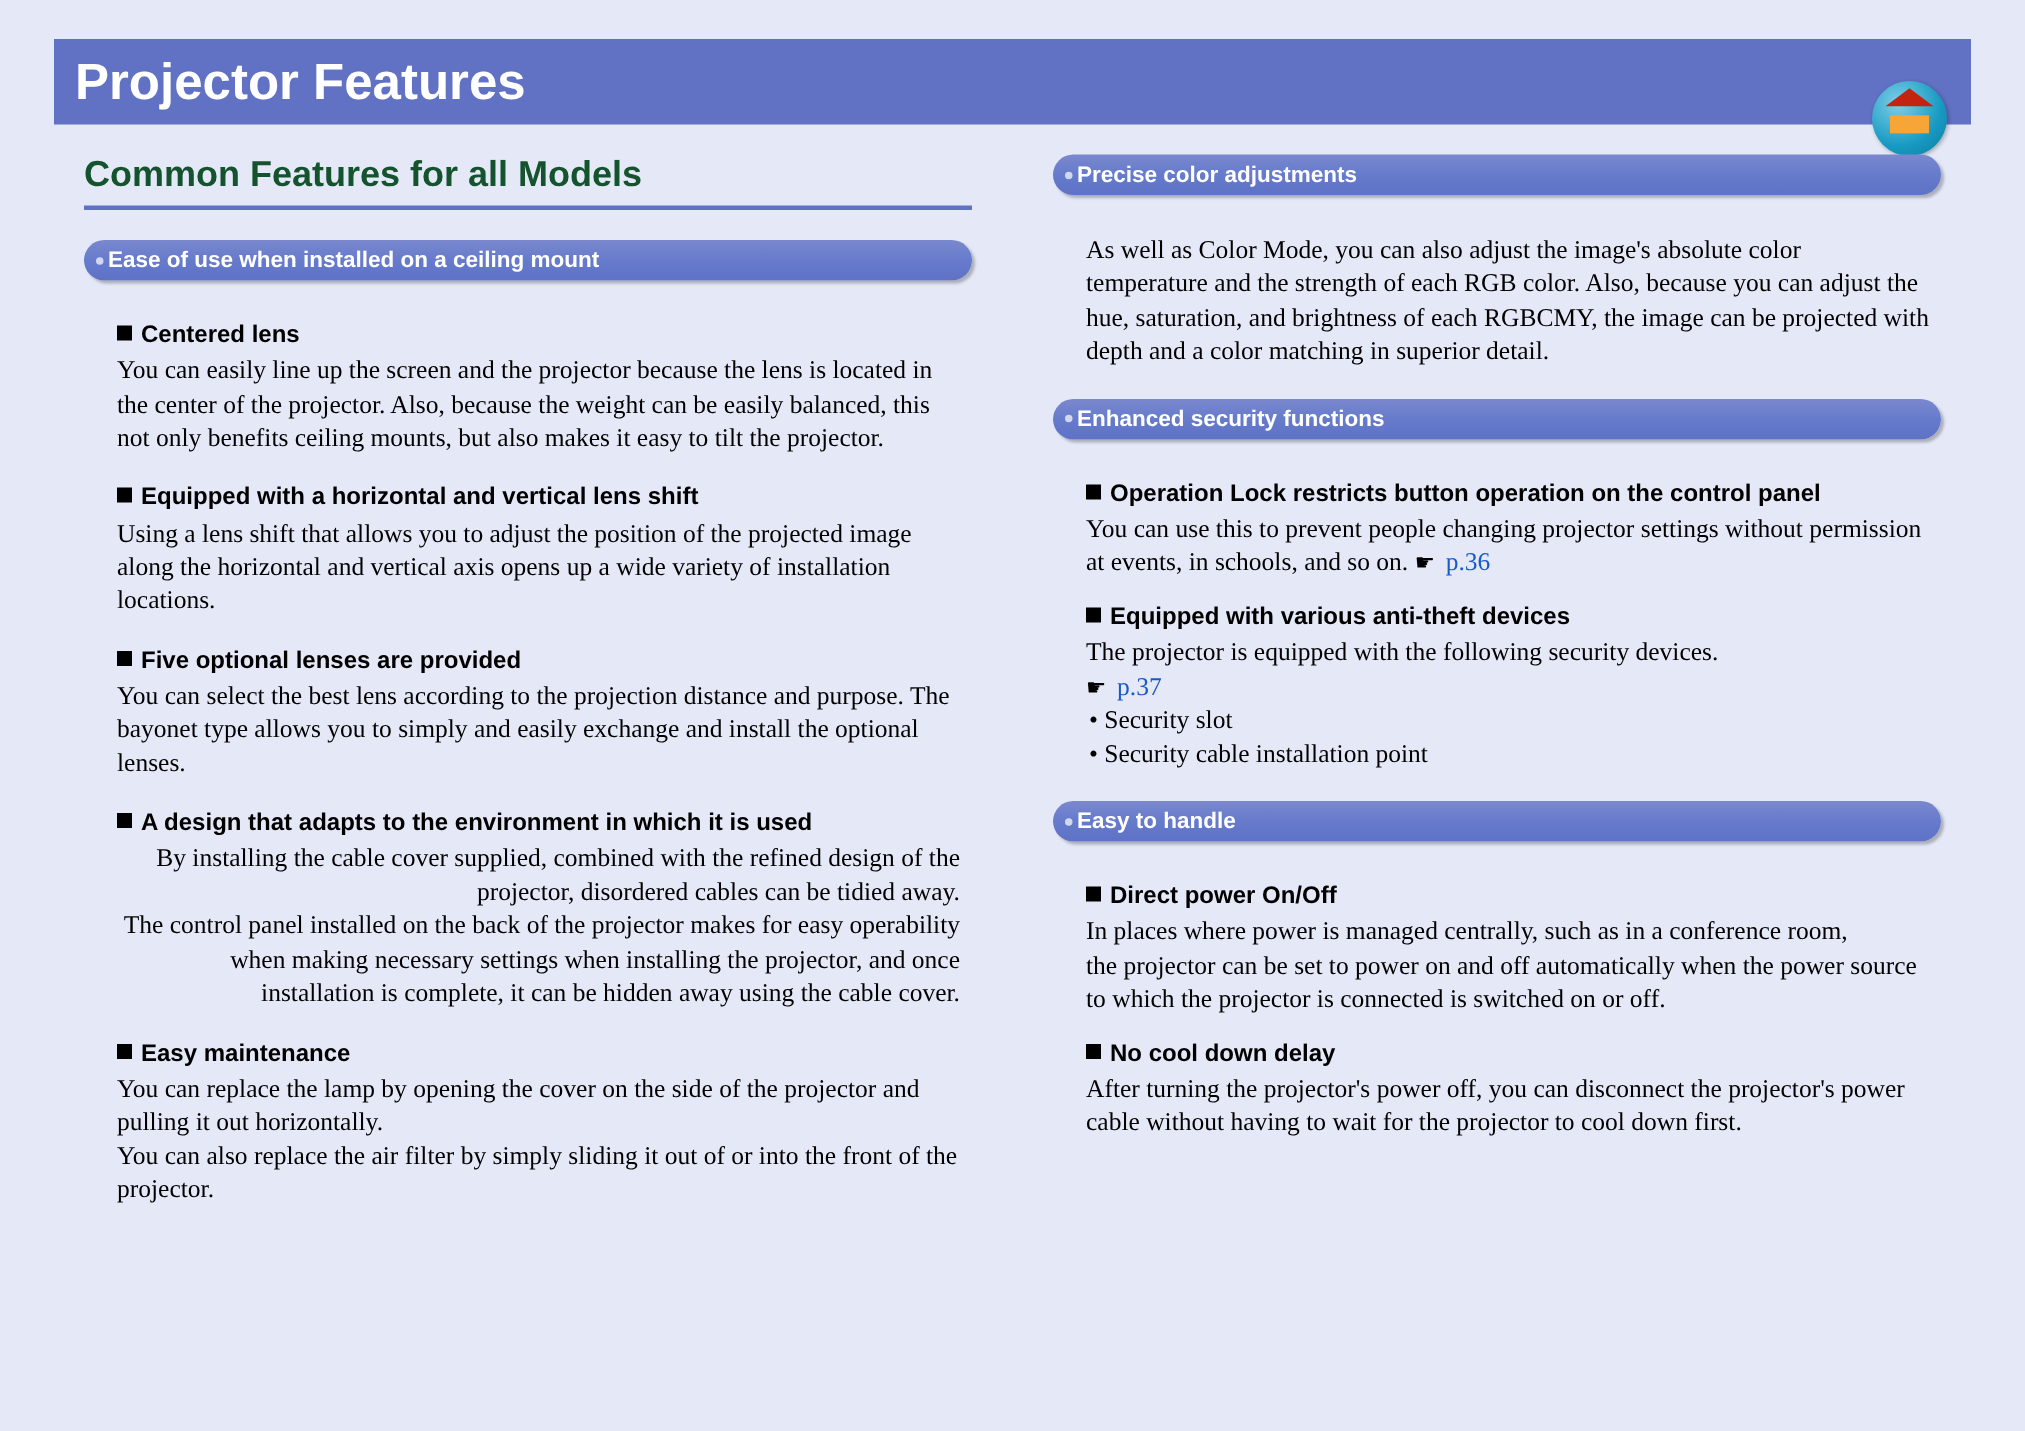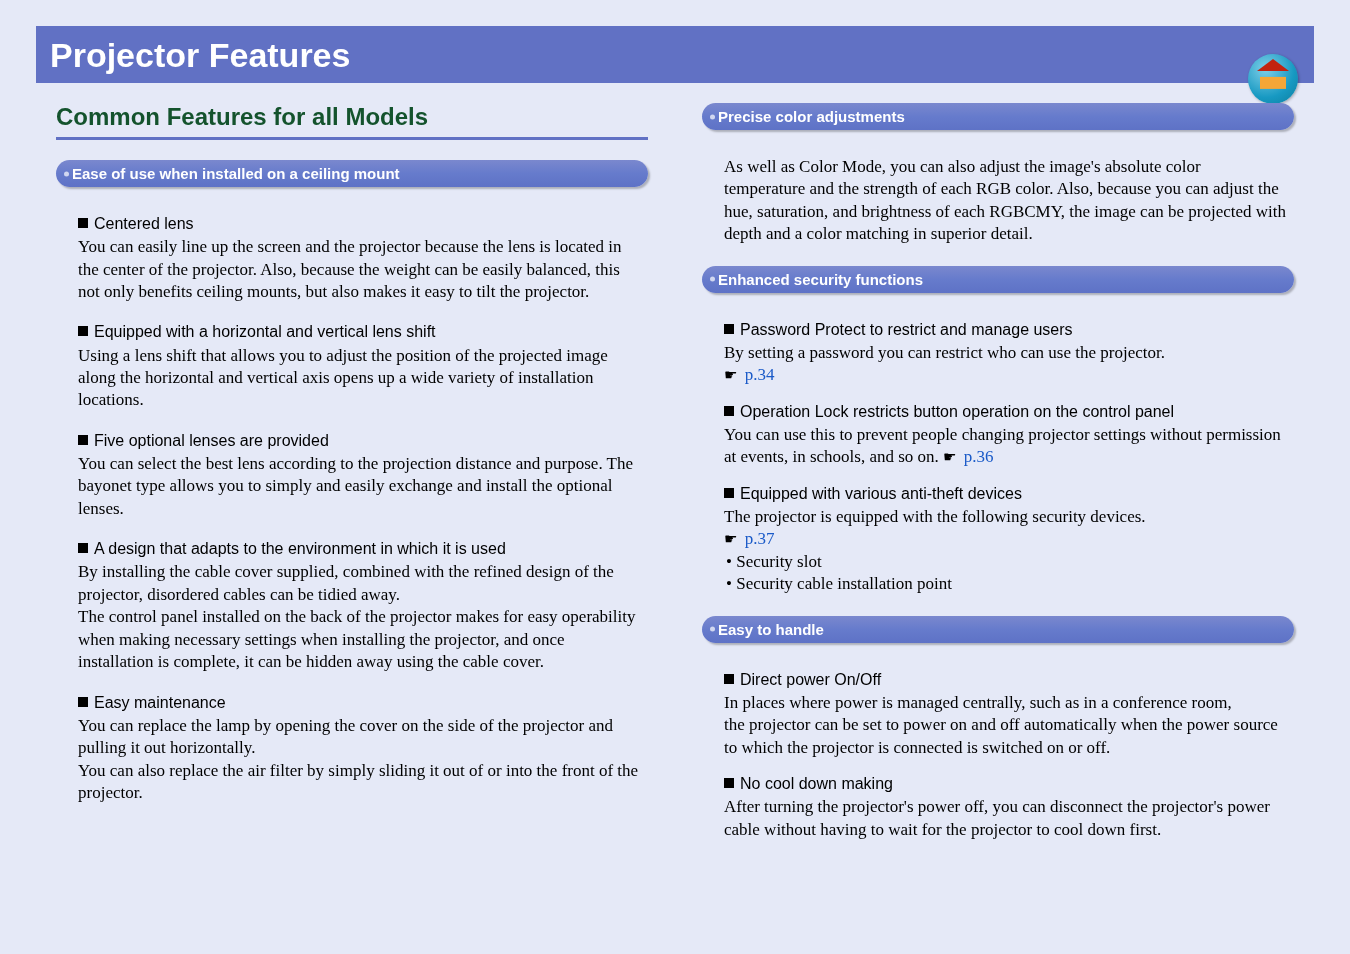--- a/index.html
+++ b/index.html
@@ -121,21 +121,21 @@
   .body-block {
     padding: 0 8px 0 22px;
     margin-bottom: 20px;
     line-height: 1.32;
   }
   .sub {
     margin-bottom: 18px;
   }
   .sub-head {
     font-family: Arial, Helvetica, sans-serif;
-    font-weight: normal;
+    font-weight: bold;
     font-size: 16px;
     margin-bottom: 2px;
   }
   .sub-head .sq {
     display: inline-block;
     width: 10px; height: 10px;
     background: #000;
     margin-right: 6px;
     vertical-align: 1px;
   }
@@ -192,49 +192,41 @@
         <div class="sub">
           <div class="sub-head"><span class="sq"></span><span>Equipped with a horizontal and vertical lens shift</span></div>
           <div class="sub-body">Using a lens shift that allows you to adjust the position of the projected image along the horizontal and vertical axis opens up a wide variety of installation locations.</div>
         </div>
         <div class="sub">
           <div class="sub-head"><span class="sq"></span><span>Five optional lenses are provided</span></div>
           <div class="sub-body">You can select the best lens according to the projection distance and purpose. The bayonet type allows you to simply and easily exchange and install the optional lenses.</div>
         </div>
         <div class="sub">
           <div class="sub-head"><span class="sq"></span><span>A design that adapts to the environment in which it is used</span></div>
-          <div class="sub-body" style="white-space: pre-line;">By installing the cable cover supplied, combined with the refined design of the projector, disordered cables can be tidied away.
+          <div class="sub-body" style="white-space: pre-line; text-align: right;">By installing the cable cover supplied, combined with the refined design of the projector, disordered cables can be tidied away.
 The control panel installed on the back of the projector makes for easy operability when making necessary settings when installing the projector, and once installation is complete, it can be hidden away using the cable cover.</div>
         </div>
         <div class="sub">
           <div class="sub-head"><span class="sq"></span><span>Easy maintenance</span></div>
           <div class="sub-body" style="white-space: pre-line;">You can replace the lamp by opening the cover on the side of the projector and pulling it out horizontally.
 You can also replace the air filter by simply sliding it out of or into the front of the projector.</div>
         </div>
       </div>
 
     </div>
 
     <div class="col">
 
       <div class="section-head">Precise color adjustments</div>
       <div class="body-block">
         <div class="sub-body">As well as Color Mode, you can also adjust the image's absolute color temperature and the strength of each RGB color. Also, because you can adjust the hue, saturation, and brightness of each RGBCMY, the image can be projected with depth and a color matching in superior detail.</div>
       </div>
 
       <div class="section-head">Enhanced security functions</div>
       <div class="body-block">
-        <div class="sub" style="margin-bottom:14px">
-          <div class="sub-head"><span class="sq"></span><span>Password Protect to restrict and manage users</span></div>
-          <div class="sub-body">By setting a password you can restrict who can use the projector.</div>
-          <div>
-            <span class="hand">☛</span>
-            <span class="link">p.34</span>
-          </div>
-        </div>
 
         <div class="sub" style="margin-bottom:14px">
           <div class="sub-head"><span class="sq"></span><span>Operation Lock restricts button operation on the control panel</span></div>
           <div class="sub-body">You can use this to prevent people changing projector settings without permission</div>
           <div class="sub-body">
             <span>at events, in schools, and so on.</span>
             <span class="hand">☛</span>
             <span class="link">p.36</span>
           </div>
         </div>
@@ -254,21 +246,21 @@
       </div>
 
       <div class="section-head">Easy to handle</div>
       <div class="body-block">
         <div class="sub" style="margin-bottom:14px">
           <div class="sub-head"><span class="sq"></span><span>Direct power On/Off</span></div>
           <div class="sub-body" style="white-space: pre-line;">In places where power is managed centrally, such as in a conference room,
 the projector can be set to power on and off automatically when the power source to which the projector is connected is switched on or off.</div>
         </div>
         <div class="sub">
-          <div class="sub-head"><span class="sq"></span><span>No cool down making</span></div>
+          <div class="sub-head"><span class="sq"></span><span>No cool down delay</span></div>
           <div class="sub-body">After turning the projector's power off, you can disconnect the projector's power cable without having to wait for the projector to cool down first.</div>
         </div>
       </div>
 
     </div>
 
   </div>
 
 </div>
 

